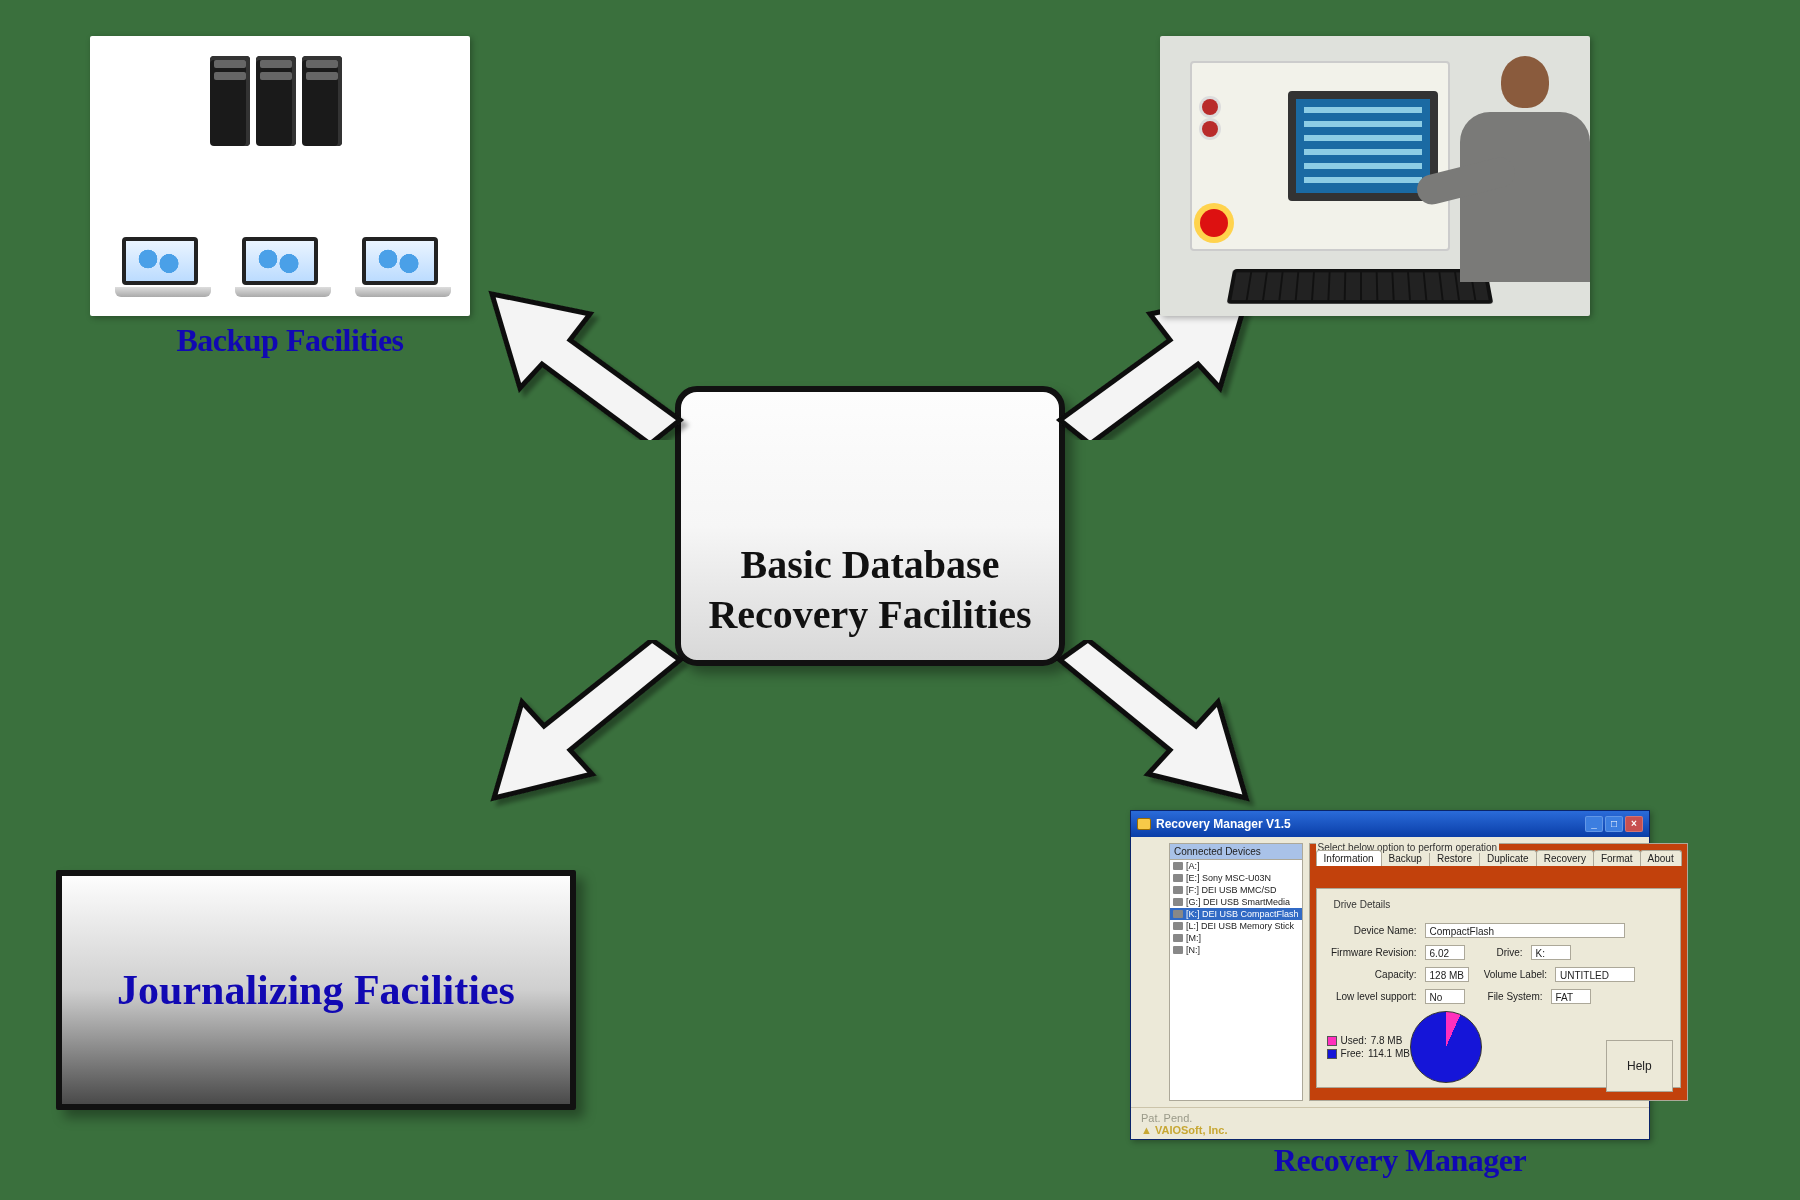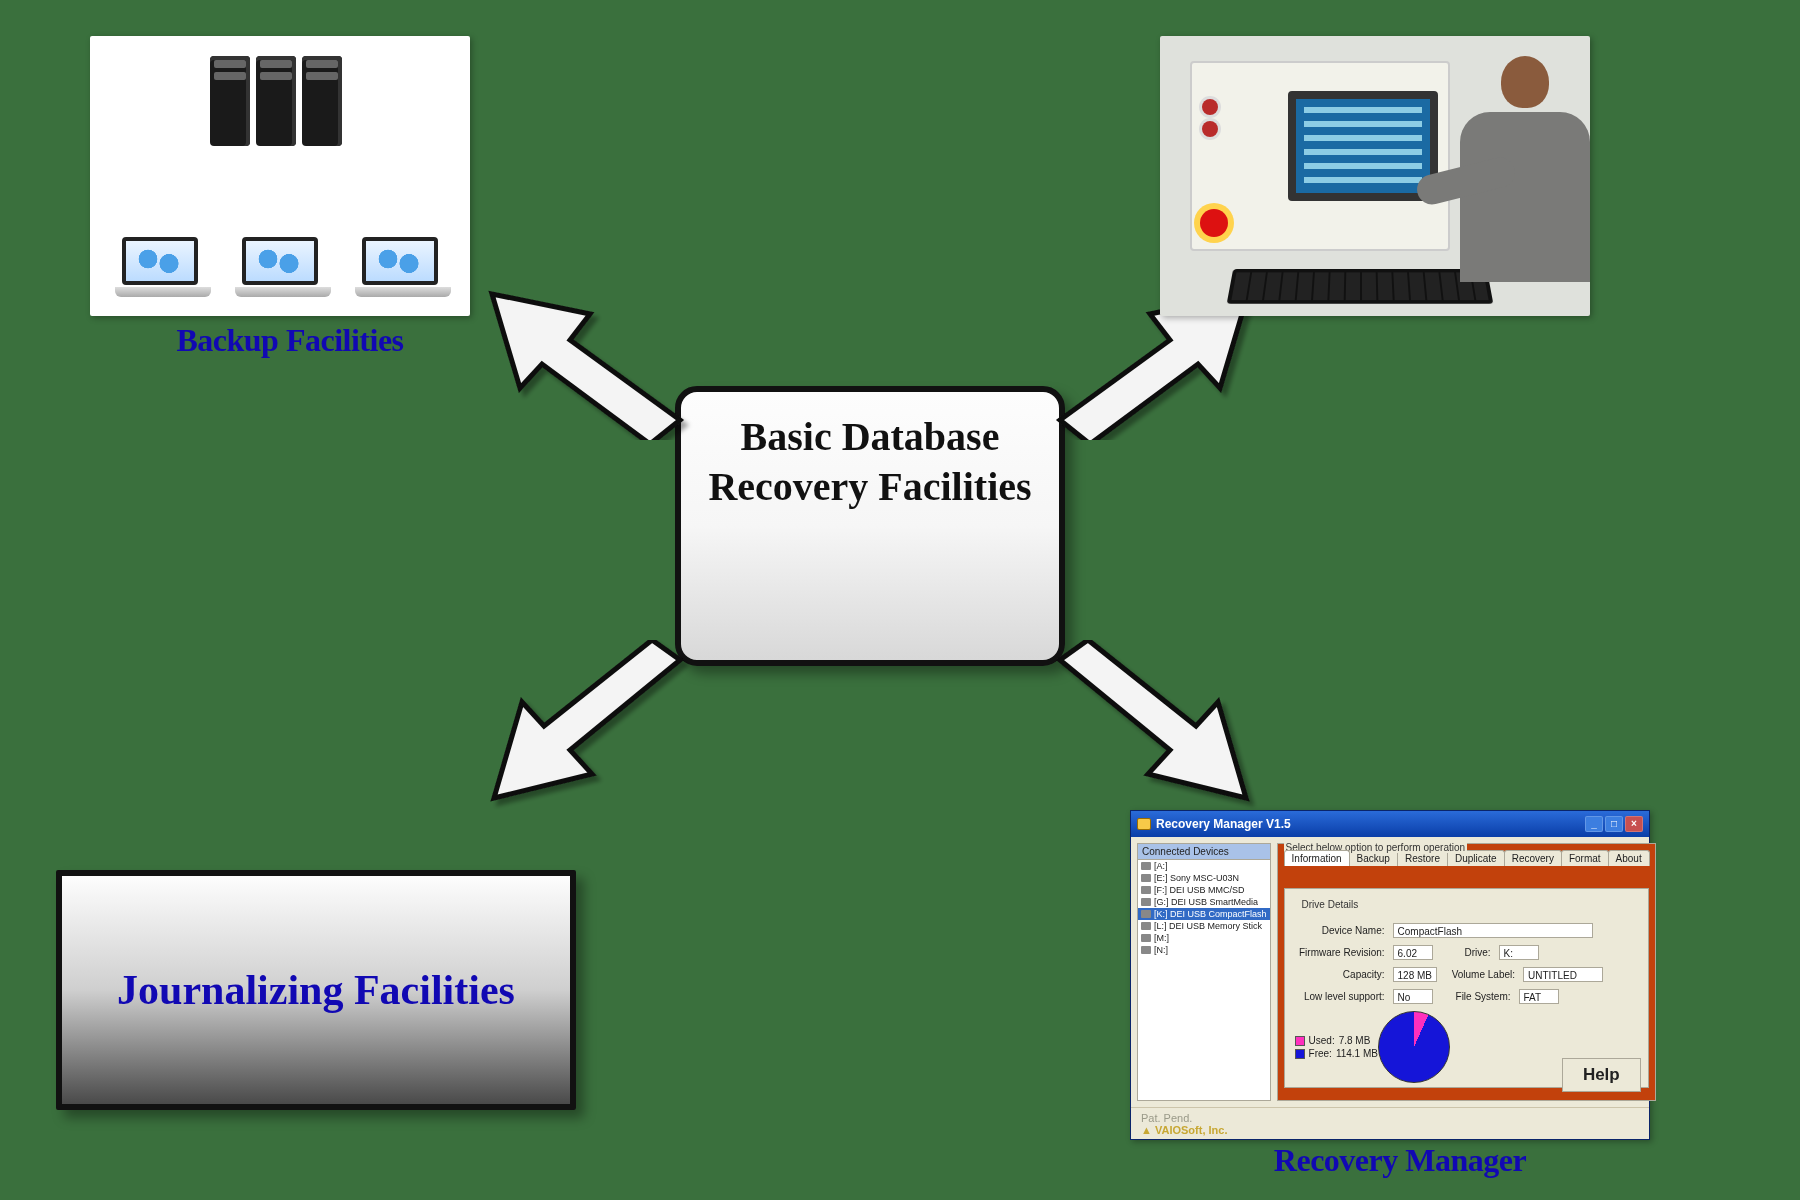--- a/index.html
+++ b/index.html
@@ -27,21 +27,21 @@
     position: absolute;
     left: 675px;
     top: 386px;
     width: 390px;
     height: 280px;
     background: linear-gradient(180deg, #fdfdfd 0%, #f6f6f6 50%, #d8d8d8 100%);
     border: 6px solid #111;
     border-radius: 22px;
     box-shadow: 8px 8px 12px rgba(0,0,0,0.35);
     display: flex;
-    align-items: flex-start;
+    align-items: flex-end;
     justify-content: center;
     text-align: center;
     padding: 20px;
   }
   .center-text {
     font-family: "Bookman Old Style", Georgia, serif;
     font-weight: 900;
     color: #111;
     font-size: 40px;
     line-height: 1.25;
@@ -102,21 +102,21 @@
   .operator .head{width:48px;height:52px;background:#8a5b3d;border-radius:50% 50% 45% 45%;margin:0 auto;}
   .operator .body{width:130px;height:170px;background:#7a7a78;border-radius:30px 30px 0 0;margin:4px auto 0;}
   .operator .arm{position:absolute;left:-24px;top:110px;width:100px;height:30px;background:#7a7a78;border-radius:15px;transform:rotate(-14deg);}
   
   .rm-win{width:520px;height:330px;background:#ece9d8;border:1px solid #0a246a;box-shadow:2px 2px 6px rgba(0,0,0,.3);font-family:Tahoma,Arial,sans-serif;font-size:11px;color:#222;}
   .rm-title{height:26px;background:linear-gradient(#2a6bd9,#0a3ea8);display:flex;align-items:center;padding:0 6px;color:#fff;font-weight:bold;font-size:12px;}
   .rm-title .winbtns{margin-left:auto;display:flex;gap:2px;}
   .rm-title .wb{width:18px;height:16px;background:#c75050;border:1px solid #fff3;border-radius:2px;font-size:10px;line-height:14px;text-align:center;}
   .rm-title .wb.min,.rm-title .wb.max{background:#3c7ee0;}
   .rm-body{display:flex;height:270px;padding:6px;gap:6px;}
-  .rm-side{width:150px;border:1px solid #aca899;background:#fff;}
+  .rm-side{width:150px;border:1px solid #aca899;background:#fff;margin-left:32px;}
   .rm-side .hdr{background:#a9c2e8;font-size:10px;padding:2px 4px;border-bottom:1px solid #aca899;}
   .rm-side .item{font-size:9px;padding:1px 3px;white-space:nowrap;overflow:hidden;display:flex;align-items:center;gap:3px;}
   .rm-side .item.sel{background:#316ac5;color:#fff;}
   .rm-side .ico{display:inline-block;width:10px;height:8px;background:#888;border-radius:1px;}
   .rm-main{flex:1;border:1px solid #aca899;background:#c2410c;padding:6px;position:relative;}
   .rm-instr{font-size:10px;color:#333;position:absolute;top:-2px;left:6px;background:#ece9d8;padding:0 2px;}
   .rm-tabs{display:flex;gap:0;margin-bottom:22px;}
   .rm-tabs span{border:1px solid #aca899;border-bottom:none;background:#ece9d8;padding:2px 7px;font-size:10px;border-radius:3px 3px 0 0;margin-right:-1px;}
   .rm-tabs span.active{background:#fff;position:relative;z-index:2;}
   .rm-panel{border:1px solid #aca899;background:#ece9d8;padding:10px 10px 18px 10px;font-size:10px;height:200px;}
@@ -125,21 +125,21 @@
   .rm-row label{width:90px;text-align:right;}
   .rm-row .val{border:1px solid #aca899;background:#fff;padding:1px 4px;min-width:80px;display:inline-block;height:15px;line-height:13px;}
   .rm-row .val.thin{min-width:40px;}
   .pie-area{display:flex;align-items:center;margin-top:6px;}
   .legend{font-size:10px;}
   .legend div{display:flex;align-items:center;gap:4px;margin:2px 0;}
   .sw{width:10px;height:10px;border:1px solid #555;}
   .sw.used{background:#ff2fbd;}
   .sw.free{background:#1515d8;}
   .pie{width:72px;height:72px;border-radius:50%;background:conic-gradient(#ff2fbd 0 24deg,#1515d8 24deg 360deg);border:1px solid #333;}
-  .rm-help{position:absolute;right:14px;bottom:8px;border:1px solid #aca899;background:#ece9d8;padding:6px 20px;font-size:17px;font-weight:bold;}
+  .rm-help{position:absolute;right:14px;bottom:8px;border:1px solid #aca899;background:#ece9d8;padding:18px 20px;font-size:12px;}
   .rm-footer{display:flex;justify-content:space-between;padding:4px 10px;font-size:11px;color:#9a9a89;border-top:1px solid #ccc4aa;flex-direction:column;}
   .rm-footer .brand{color:#c7a733;font-weight:bold;}
 </style>
 </head>
 <body>
 
 <div class="center-box">
   <div class="center-text">Basic Database Recovery Facilities</div>
 </div>
 

